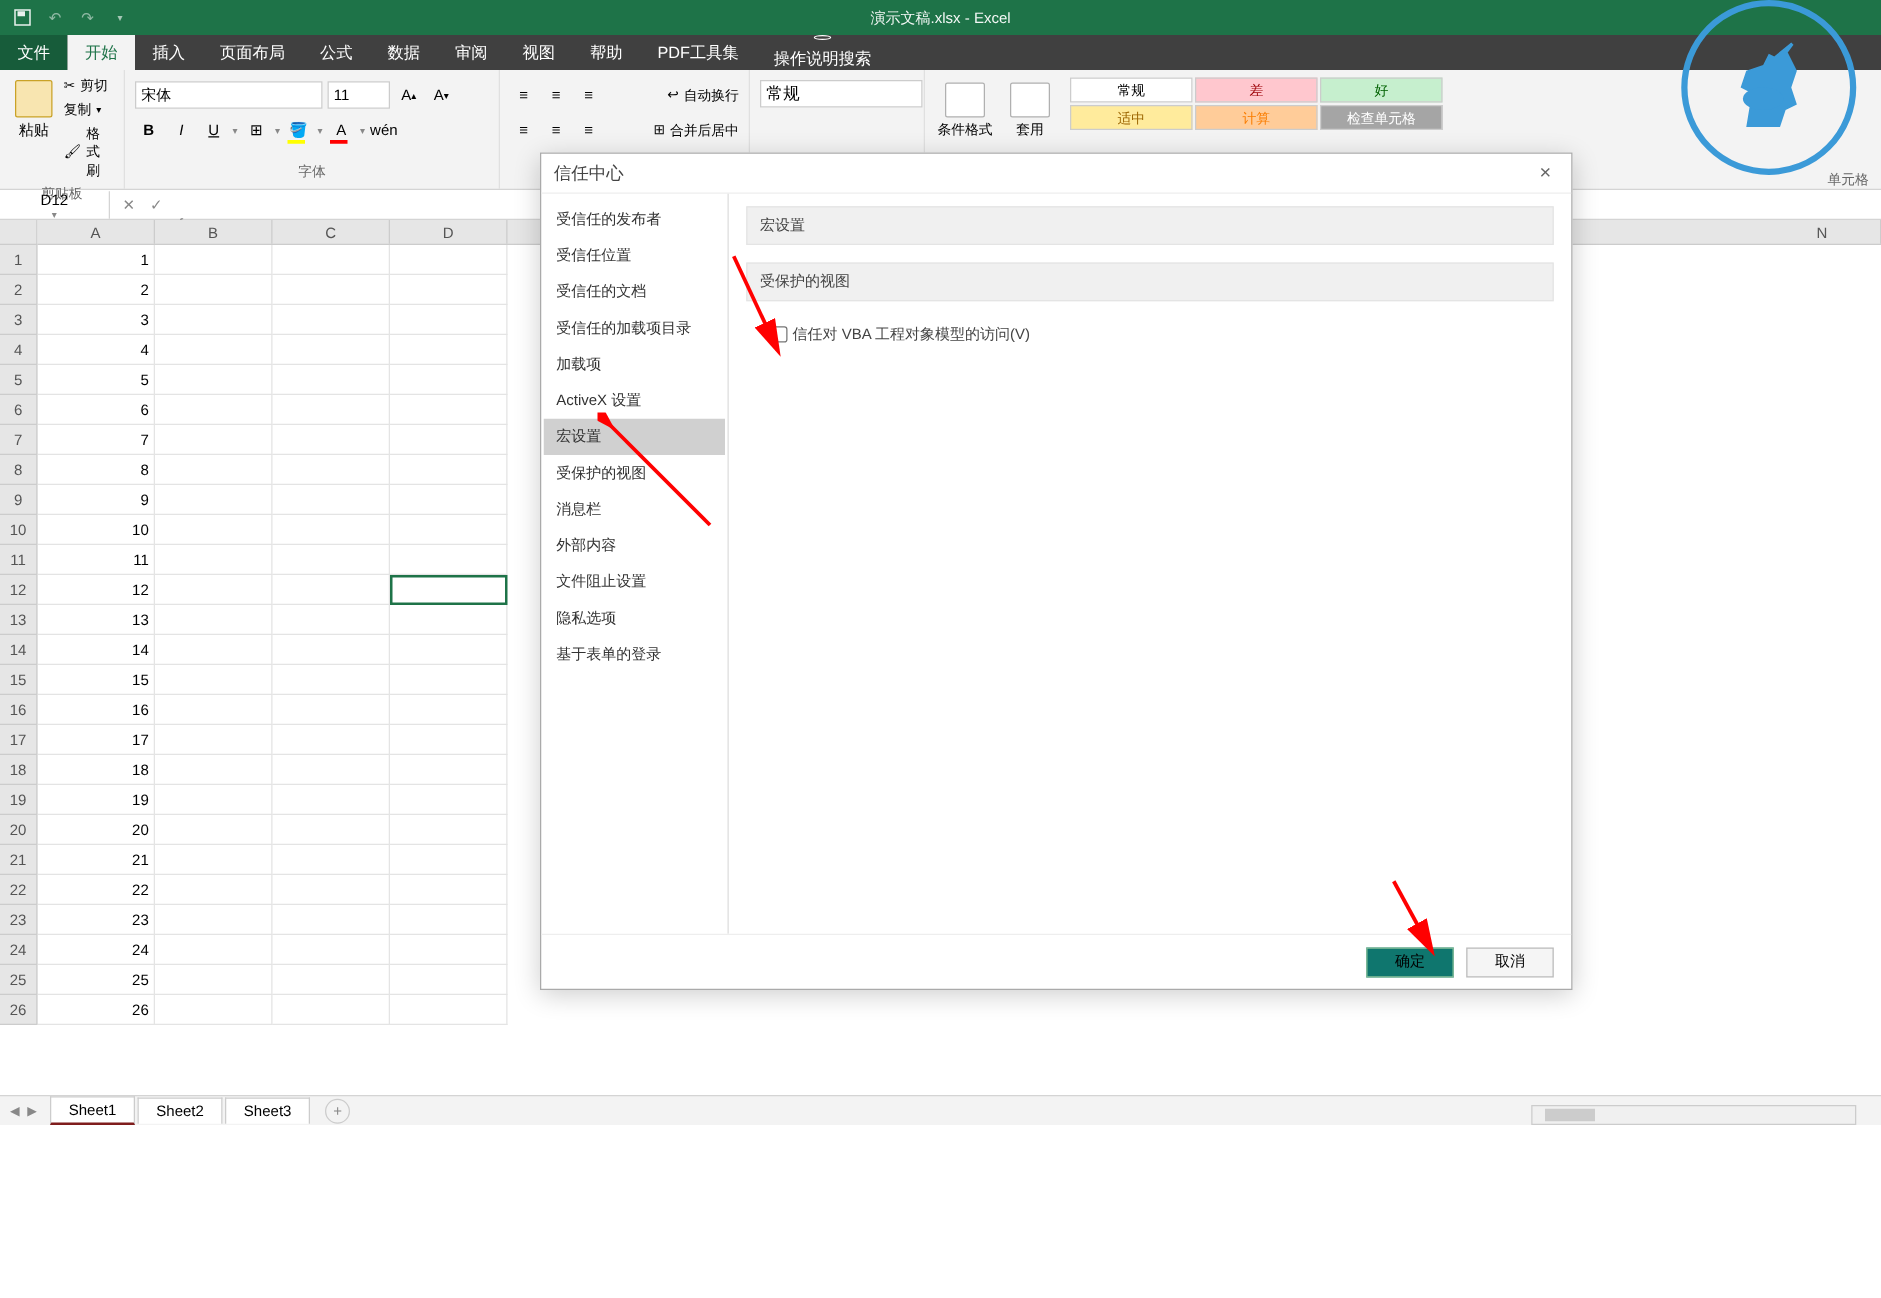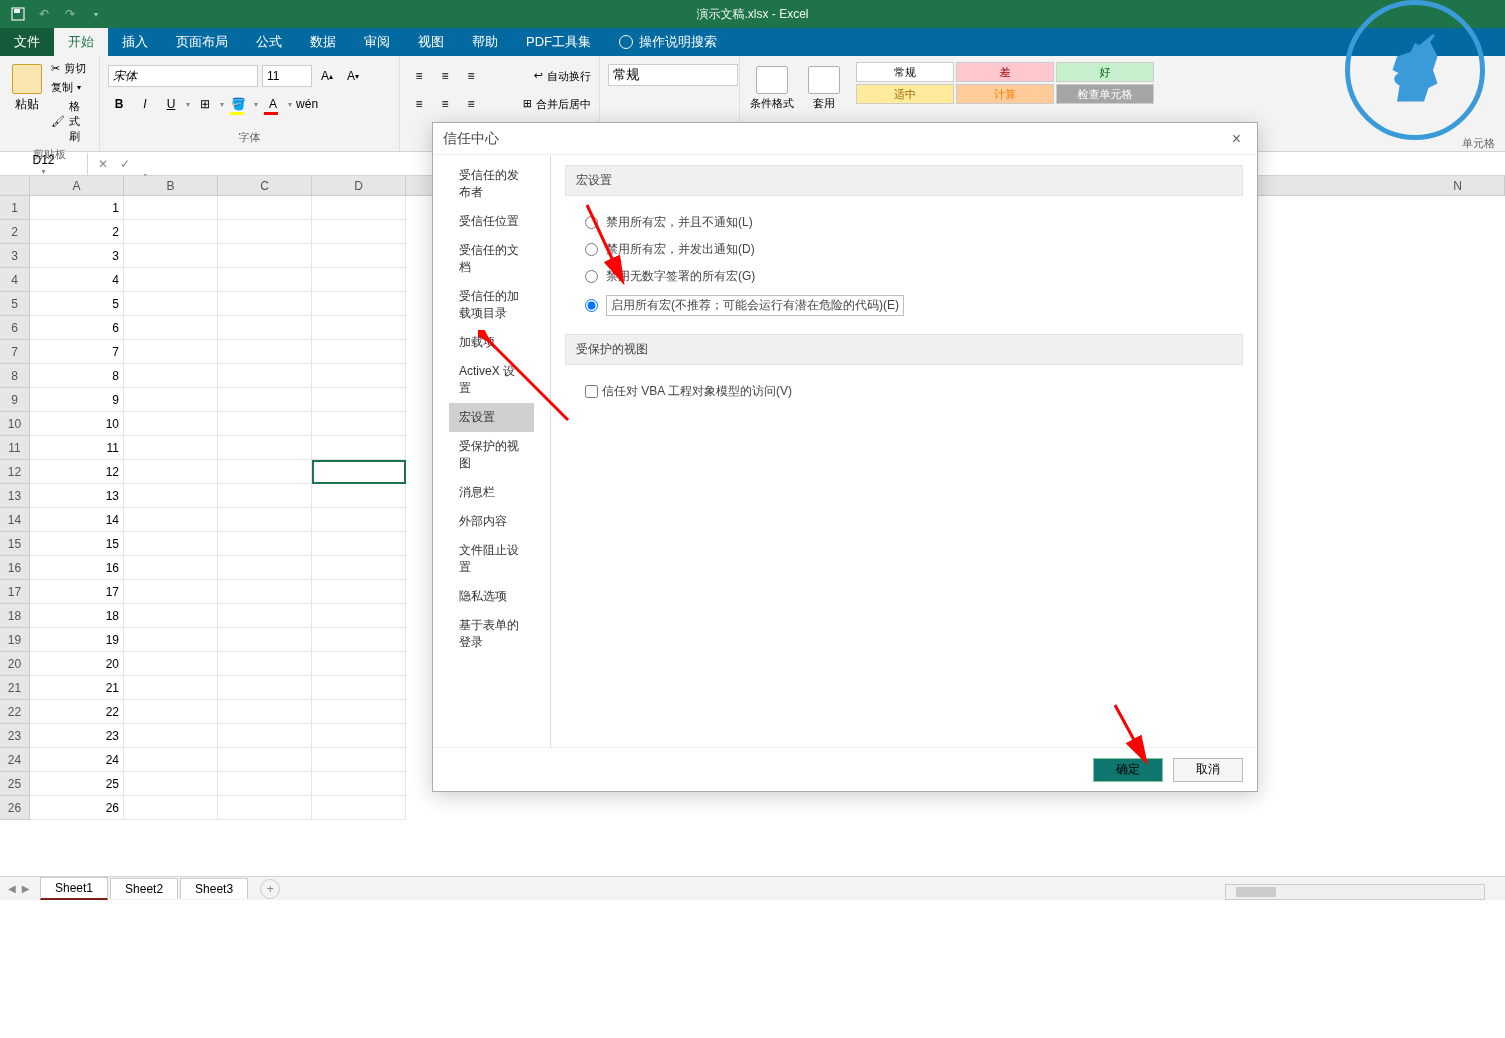--- a/index.html
+++ b/index.html
@@ -5,43 +5,43 @@
     * { margin: 0; padding: 0; box-sizing: border-box; }
     body { font-family: "Microsoft YaHei", Arial, sans-serif; font-size: 12px; overflow: hidden; background: #fff; position: relative; width: 1505px; height: 1038px; }
     
     
     .title-bar { height: 28px; background: #1e7348; display: flex; align-items: center; color: #fff; position: relative; }
     .title-bar .qat { display: flex; align-items: center; gap: 10px; padding-left: 10px; }
     .title-bar .qat-icon { width: 16px; height: 16px; opacity: 0.9; display: flex; align-items: center; justify-content: center; }
     .title-bar .doc-title { position: absolute; left: 50%; transform: translateX(-50%); font-size: 12px; opacity: 0.95; }
     
     
-    .ribbon-tabs { height: 28px; background: #0369a1; display: flex; align-items: stretch; color: #fff; font-size: 13px; }
+    .ribbon-tabs { height: 28px; background: #404040; display: flex; align-items: stretch; color: #fff; font-size: 13px; }
     .ribbon-tab { padding: 0 14px; display: flex; align-items: center; cursor: pointer; }
     .ribbon-tab.file { background: #175c3a; }
     .ribbon-tab.active { background: #f3f3f3; color: #1e7348; }
-    .ribbon-tab.search { display: flex; gap: 6px; align-items: center; }
+    .ribbon-tab.search { display: flex; gap: 6px; align-items: center; flex-direction: column; }
     .bulb-icon { width: 14px; height: 14px; border: 1px solid #fff; border-radius: 50%; position: relative; }
     
     
     .ribbon { height: 96px; background: #f3f3f3; border-bottom: 1px solid #d4d4d4; display: flex; }
     .ribbon-group { border-right: 1px solid #e0e0e0; padding: 4px 8px; display: flex; flex-direction: column; justify-content: space-between; height: 100%; }
     .ribbon-group-label { text-align: center; font-size: 11px; color: #666; padding: 2px 0; }
     .ribbon-group-content { display: flex; gap: 4px; flex: 1; }
     
     .clipboard-group { width: 100px; }
     .paste-btn { display: flex; flex-direction: column; align-items: center; gap: 2px; padding: 4px; }
     .paste-icon { width: 30px; height: 30px; background: #f8e5b0; border: 1px solid #c9a227; border-radius: 2px; position: relative; }
     .clipboard-side { display: flex; flex-direction: column; gap: 2px; font-size: 11px; }
     .clipboard-side > div { display: flex; align-items: center; gap: 4px; padding: 1px; }
     
     .font-group { width: 300px; }
     .font-row { display: flex; gap: 4px; align-items: center; height: 24px; }
     .font-select { height: 22px; border: 1px solid #ccc; background: #fff; padding: 0 4px; font-size: 12px; }
-    .font-name { width: 150px; font-style: italic; }
+    .font-name { width: 150px; }
     .font-size { width: 50px; }
     .font-btn { width: 22px; height: 22px; display: flex; align-items: center; justify-content: center; cursor: pointer; }
     .font-btn.bold { font-weight: bold; }
     .font-btn.italic { font-style: italic; }
     .font-btn.underline { text-decoration: underline; }
     
     .align-group { width: 200px; }
     .number-group { width: 140px; }
     .number-select { width: 130px; height: 22px; border: 1px solid #ccc; background: #fff; padding: 0 4px; }
     
@@ -87,21 +87,21 @@
     
     .hscroll { position: absolute; bottom: 138px; right: 20px; width: 260px; height: 16px; background: #f0f0f0; border: 1px solid #ccc; }
     .hscroll-thumb { position: absolute; left: 10px; top: 2px; width: 40px; height: 10px; background: #ccc; }
     
     
     .dialog { position: absolute; top: 122px; left: 432px; width: 826px; height: 670px; background: #fff; border: 1px solid #aaa; box-shadow: 0 4px 20px rgba(0,0,0,0.2); display: flex; flex-direction: column; }
     .dialog-titlebar { height: 32px; display: flex; align-items: center; justify-content: space-between; padding: 0 10px; border-bottom: 1px solid #eee; }
     .dialog-title { font-size: 14px; color: #444; }
     .dialog-close { font-size: 16px; color: #666; cursor: pointer; padding: 0 6px; }
     .dialog-body { flex: 1; display: flex; }
-    .dialog-sidebar { width: 118px; border-right: 1px solid #ddd; padding: 6px 16px; }
+    .dialog-sidebar { width: 150px; border-right: 1px solid #ddd; padding: 6px 2px; }
     .sidebar-item { padding: 6px 10px; font-size: 12px; color: #333; cursor: pointer; }
     .sidebar-item.selected { background: #d0d0d0; }
     .dialog-content { flex: 1; padding: 10px 14px; display: flex; flex-direction: column; gap: 14px; }
     .section-header { background: #f0f0f0; padding: 6px 10px; font-size: 12px; color: #444; border: 1px solid #e4e4e4; }
     .radio-group { display: flex; flex-direction: column; gap: 10px; padding: 4px 20px; }
     .radio-item { display: flex; align-items: center; gap: 8px; font-size: 12px; color: #444; }
     .radio-item input { margin: 0; }
     .radio-item.highlighted label { border: 1px solid #c0c0c0; padding: 1px 4px; }
     .checkbox-group { padding: 4px 20px; }
     .checkbox-item { display: flex; align-items: center; gap: 4px; font-size: 12px; color: #444; }
@@ -504,38 +504,20 @@
       <div class="sidebar-item selected">宏设置</div>
       <div class="sidebar-item">受保护的视图</div>
       <div class="sidebar-item">消息栏</div>
       <div class="sidebar-item">外部内容</div>
       <div class="sidebar-item">文件阻止设置</div>
       <div class="sidebar-item">隐私选项</div>
       <div class="sidebar-item">基于表单的登录</div>
     </div>
     <div class="dialog-content">
       <div class="section-header">宏设置</div>
-      <div class="radio-group">
-        <div class="radio-item">
-          <input type="radio" name="macro" style="">
-          <label>禁用所有宏，并且不通知(L)</label>
-        </div>
-        <div class="radio-item">
-          <input type="radio" name="macro" style="">
-          <label>禁用所有宏，并发出通知(D)</label>
-        </div>
-        <div class="radio-item">
-          <input type="radio" name="macro" style="">
-          <label>禁用无数字签署的所有宏(G)</label>
-        </div>
-        <div class="radio-item highlighted">
-          <input type="radio" name="macro" checked="" style="">
-          <label>启用所有宏(不推荐；可能会运行有潜在危险的代码)(E)</label>
-        </div>
-      </div>
       <div class="section-header">受保护的视图</div>
       <div class="checkbox-group">
         <div class="checkbox-item">
           <input type="checkbox" style="">
           <label>信任对 VBA 工程对象模型的访问(V)</label>
         </div>
       </div>
     </div>
   </div>
   <div class="dialog-footer">

